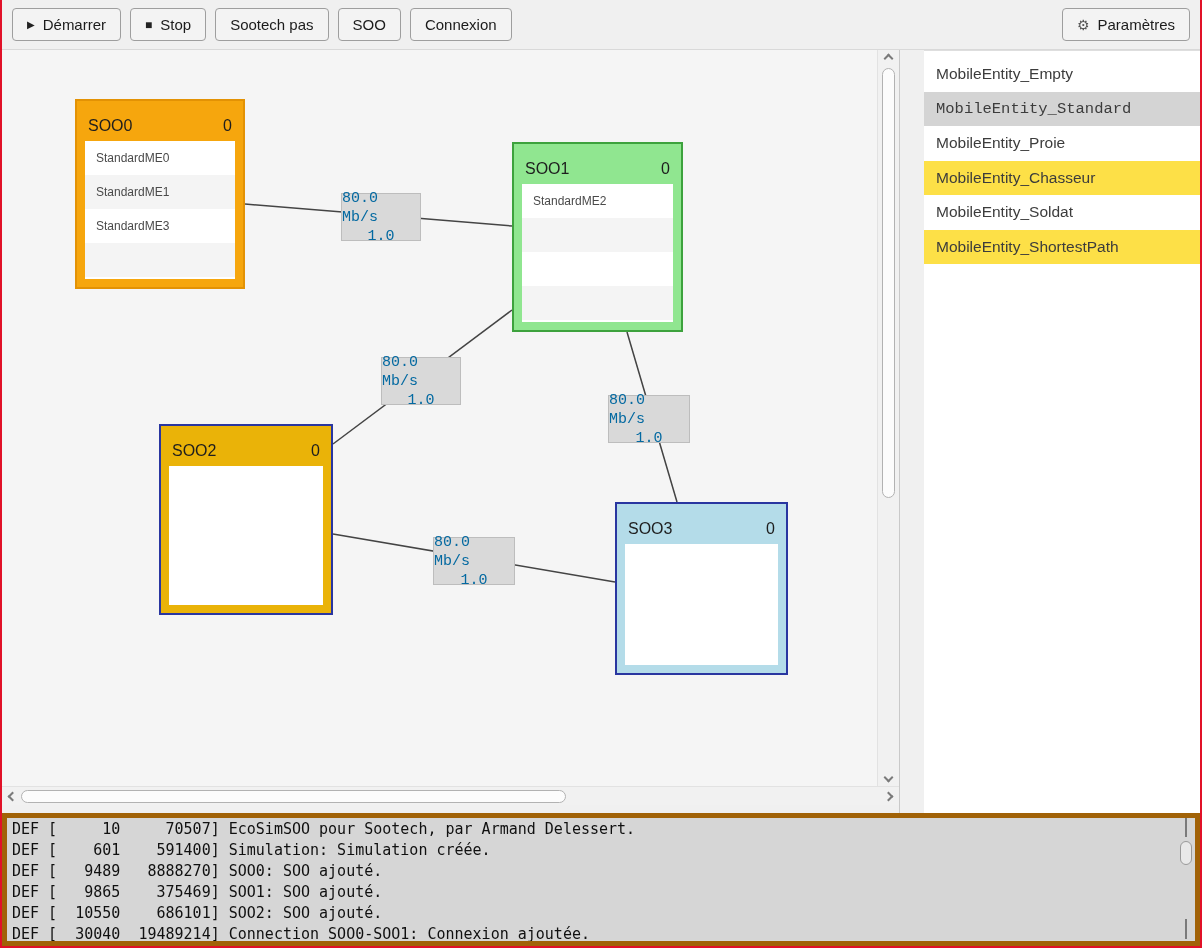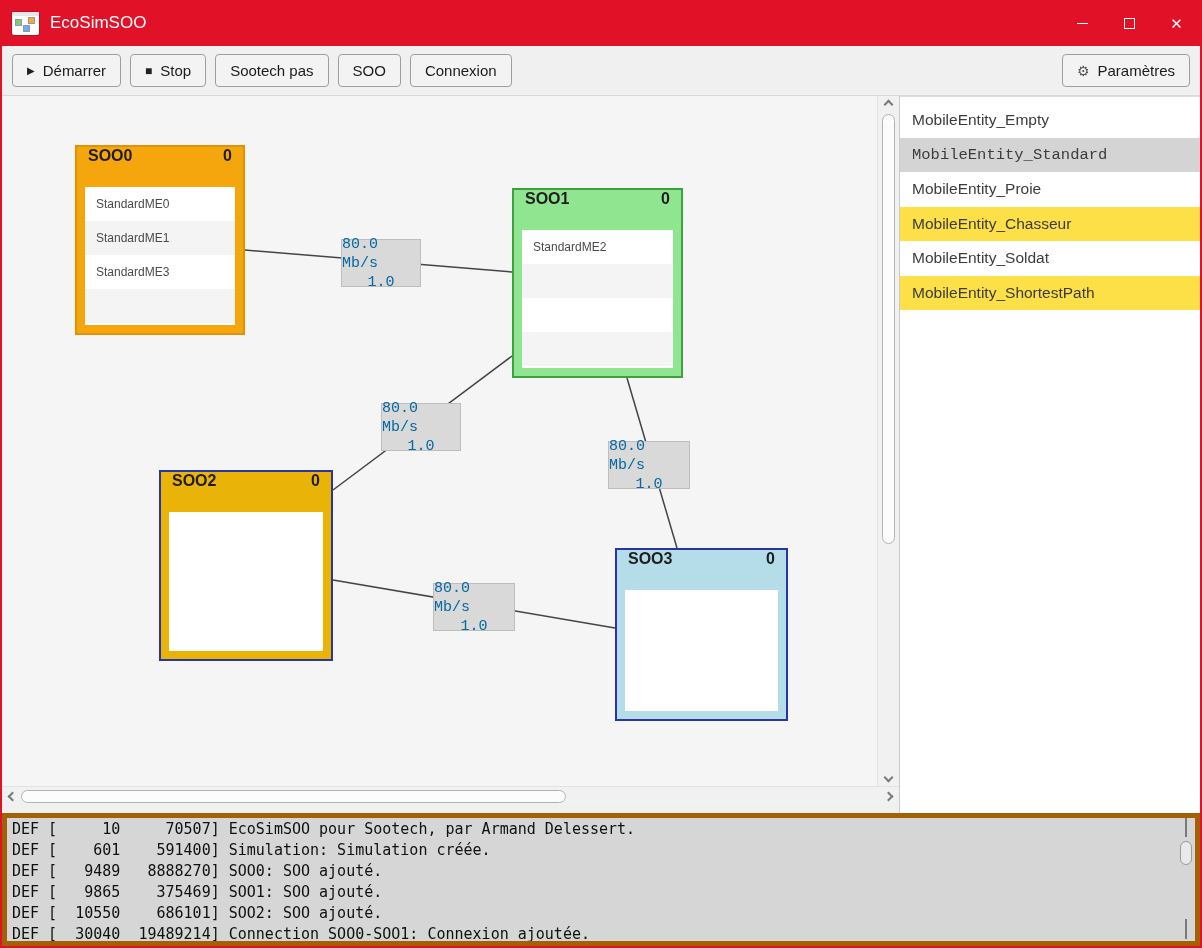--- a/index.html
+++ b/index.html
@@ -34,22 +34,22 @@
   .tbtn .ic-gear { font-size:14px; color:#555; }
 
   
   .main { flex:1 1 auto; display:flex; min-height:0; }
   .canvas-area { width:897px; display:flex; flex-direction:column; background:#f0f0f0; flex:0 0 auto; }
   .canvas-row { flex:1; display:flex; min-height:0; }
   .canvas { width:875px; position:relative; background:#f5f5f5; overflow:hidden; flex:0 0 auto; }
   .edges-svg { position:absolute; left:0; top:0; z-index:0; }
 
   .node { position:absolute; border:2px solid; z-index:2; }
-  .node-header { height:34px; display:flex; justify-content:space-between; align-items:flex-start;
-    padding:0 11px; font-weight:bold; font-size:16px; color:#1e1e1e; }
+  .node-header { height:34px; display:flex; justify-content:space-between; align-items:flex-end;
+    padding:0 11px; font-weight:normal; font-size:16px; color:#1e1e1e; }
   .node-list { position:absolute; left:8px; right:8px; top:40px; bottom:8px; background:#fff; overflow:hidden; }
   .node-list.striped { background:repeating-linear-gradient(to bottom, #ffffff 0 34px, #f4f4f4 34px 68px); }
   .node-item { height:34px; line-height:34px; padding-left:11px; font-size:12px; color:#4a4a4a; }
 
   .edge-label { position:absolute; background:#d9d9d9; border:1px solid #bdbdbd; z-index:1;
     display:flex; flex-direction:column; align-items:center; justify-content:center;
     font-size:15px; line-height:19px; color:#0369a1;font-family:Liberation Mono, monospace; }
 
   
   .chev { width:7px; height:7px; border-left:2px solid #7a7a7a; border-top:2px solid #7a7a7a; }
@@ -62,58 +62,39 @@
   .vscroll .arrow, .hscroll .arrow { width:17px; height:17px; display:flex; align-items:center; justify-content:center; flex:0 0 auto; }
   .vthumb { width:13px; height:430px; margin-top:1px; background:#fcfcfc; border:1px solid #b2b2b2; border-radius:7px; }
   .hscroll { height:19px; background:#f1f1f1; border-top:1px solid #e2e2e2;
     display:flex; align-items:center; padding:0 2px; flex:0 0 auto; }
   .hthumb { width:545px; height:13px; background:#fcfcfc; border:1px solid #b2b2b2; border-radius:7px; }
   .hs-spacer { flex:1; }
   .canvas-gap { height:8px; background:#f0f0f0; flex:0 0 auto; }
   .divider { width:1px; background:#c9c9c9; flex:0 0 auto; }
 
   
-  .sidebar { flex:1; background:#ffffff; border-top:1px solid #dedede; padding-top:6px; overflow:hidden; }
+  .sidebar { flex:1; background:#ffffff; border-top:1px solid #dedede; padding-top:6px; overflow:hidden;margin-left:24px; }
   .side-row { height:34.5px; line-height:34.5px; padding-left:12px; font-size:15.5px; color:#3c3c3c; background:#fff; }
   .side-row.alt { background:#fde047; }
   .side-row.selected { background:#d4d4d4;font-family:Liberation Mono, monospace; }
 
   
   .log { height:133px; flex:0 0 auto; background:#d6d6d6; border:5px solid #a16207;
     position:relative; overflow:hidden; font-family:"DejaVu Sans Mono", monospace;
     font-size:15px; line-height:21px; color:#101010; padding:1px 0 0 5px; }
   .log-line { white-space:pre; }
   .log-scroll { position:absolute; right:0; top:0; bottom:0; width:18px; background:#d6d6d6;
     display:flex; flex-direction:column; align-items:center; }
   .log-thumb { width:12px; height:24px; margin-top:2px; background:#e9e9e9; border:1px solid #9a9a9a; border-radius:6px; }
 </style>
 </head>
 <body>
 
 <div class="window">
 
-  <div class="titlebar">
-    <div class="app-icon">
-      <span class="bar"></span>
-        <span class="sq g"></span>
-        <span class="sq o"></span>
-        <span class="sq b"></span>
-    </div>
-    <span class="title-text">EcoSimSOO</span>
-    <div class="tb-spacer"></div>
-    <div class="win-btn">
-        <span class="glyph-min"></span>
-      </div>
-    <div class="win-btn">
-        <span class="glyph-max"></span>
-      </div>
-    <div class="win-btn">
-        <span class="glyph-close">✕</span>
-      </div>
-  </div>
 
   <div class="toolbar">
     <div style="display:flex;gap:9px;">
         <button class="tbtn">
           <span class="ic-play">▶</span>
           <span>Démarrer</span>
         </button>
         <button class="tbtn">
           <span class="ic-stop">■</span>
           <span>Stop</span>

